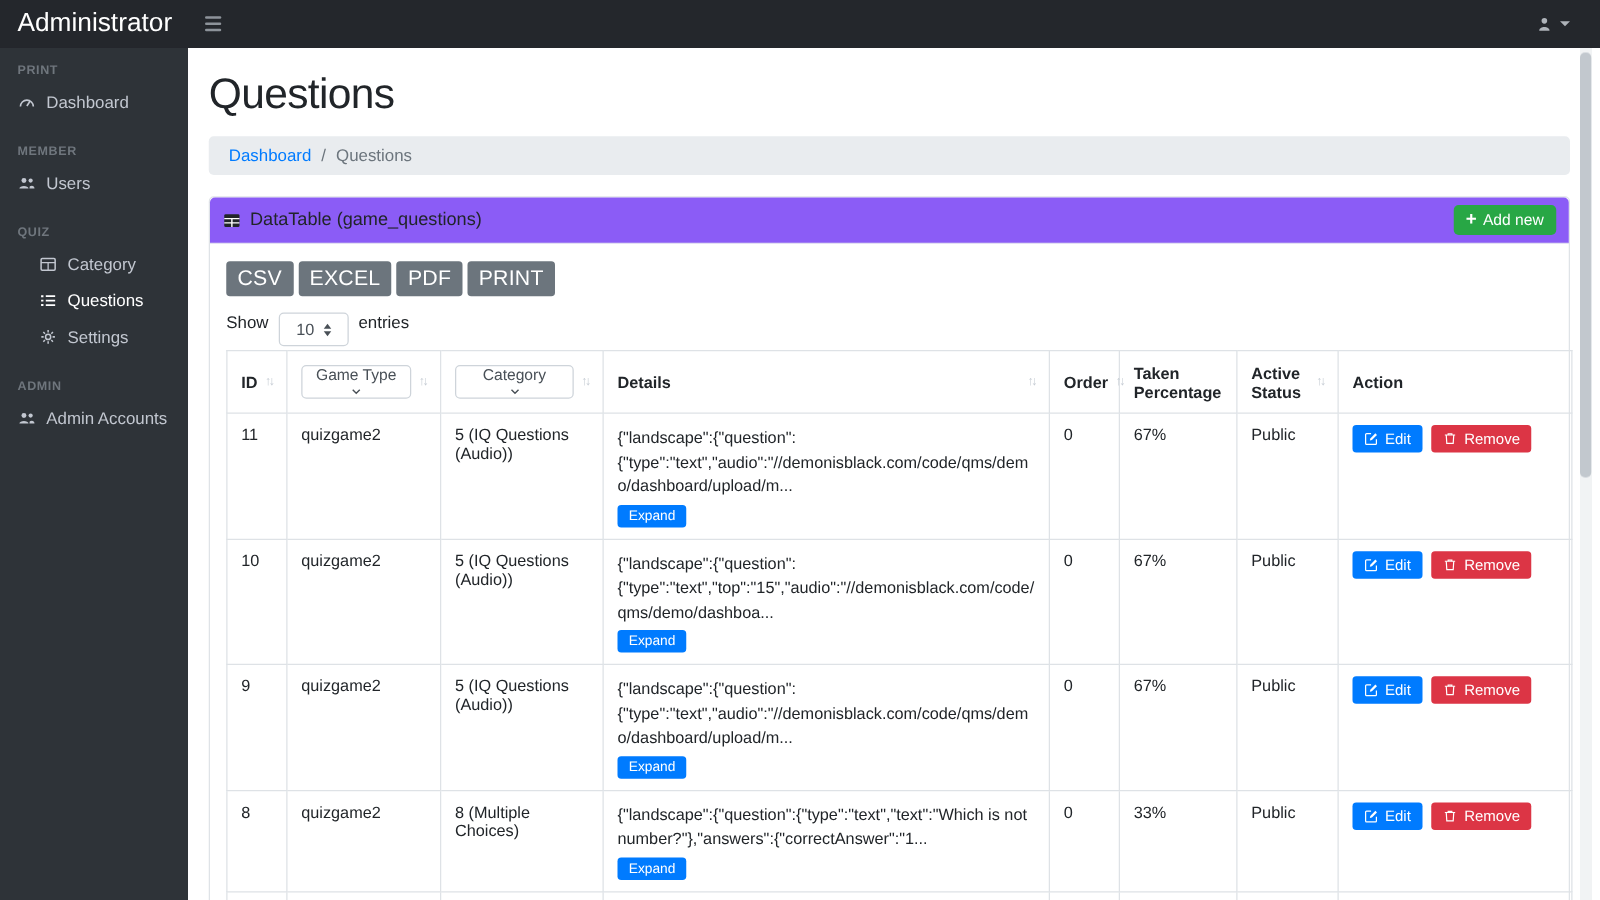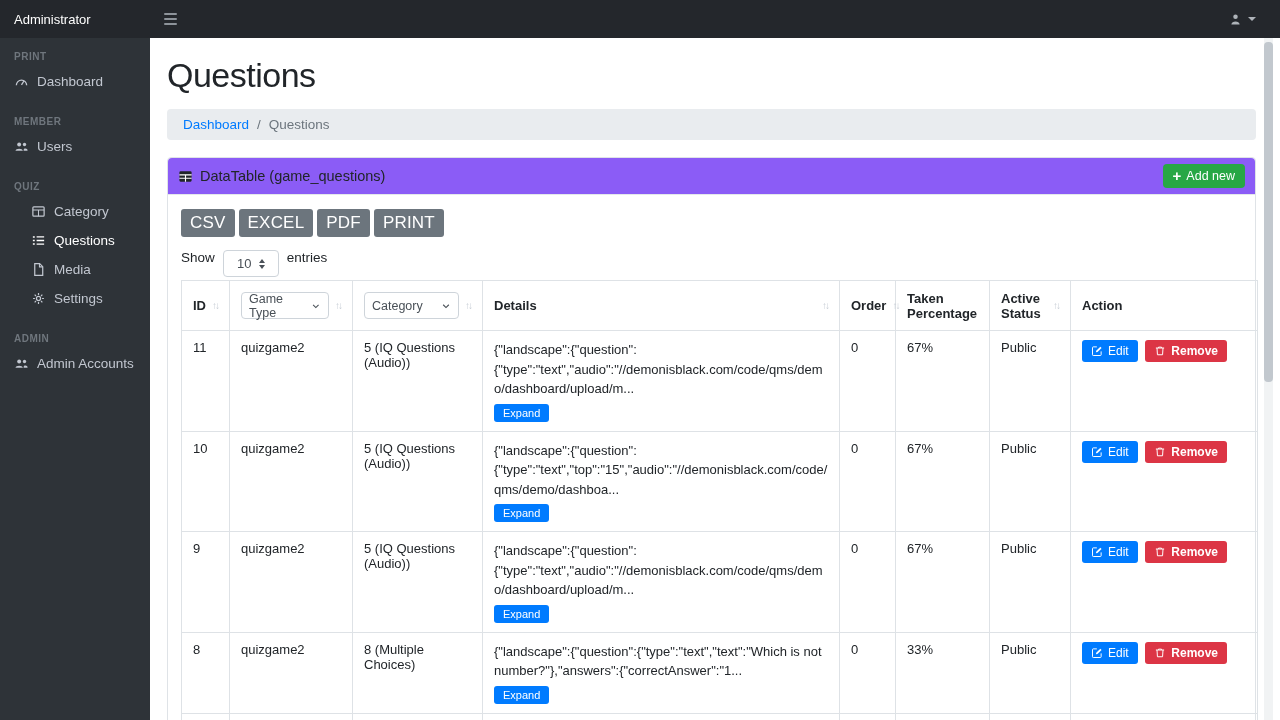--- a/index.html
+++ b/index.html
@@ -2,21 +2,21 @@
 <html><head>
 <meta charset="utf-8">
 <style>
   * { margin:0; padding:0; box-sizing:border-box; }
   html,body { width:1280px; height:720px; overflow:hidden; background:#fff;
               font-family:"Liberation Sans", sans-serif; color:#212529; }
 
   
   .topbar { position:fixed; top:0; left:0; right:0; height:38px; background:#24272c;
             display:flex; align-items:center; z-index:20; }
-  .brand { width:150px; padding-left:14px; color:#fff; font-size:13px; }
+  .brand { width:150px; padding-left:14px; color:#fff; font-size:21px; }
   .hamburger { margin-left:10px; background:none; border:none; cursor:pointer;
                display:flex; flex-direction:column; gap:2.5px; padding:4px; }
   .hamburger .hb { width:13px; height:2.2px; background:#8d939a; border-radius:1px; }
   .user-menu { margin-left:auto; margin-right:24px; display:flex; align-items:center;
                gap:5px; color:#aeb3b9; cursor:pointer; }
   .user-menu svg { width:15px; height:15px; }
   .caret { width:0; height:0; border-left:4px solid transparent; border-right:4px solid transparent;
            border-top:4px solid #aeb3b9; }
 
   
@@ -71,29 +71,29 @@
 
   
   table { width:100%; border-collapse:collapse; table-layout:fixed; font-size:13px; }
   th, td { border:1px solid #dee2e6; text-align:left; vertical-align:top; padding:9px 11px; }
   thead th { font-weight:bold; vertical-align:middle; height:50px; }
   .th-flex { display:flex; align-items:center; }
   .th-flex.spread { justify-content:space-between; }
   .sort { color:#c6ccd4; font-size:10px; letter-spacing:-2px; margin-left:6px; white-space:nowrap; }
   .hdr-select { width:112px; height:27px; border:1px solid #ced4da; border-radius:4px;
                 display:inline-flex; align-items:center; justify-content:space-between;
-                padding:0 7px; font-weight:normal; font-size:12.5px; color:#495057; cursor:pointer; }
+                padding:0 7px; font-weight:normal; font-size:12.5px; color:#495057; cursor:pointer;flex-direction:column; }
   .hdr-select svg { width:10px; height:10px; color:#495057; }
   .details-text { line-height:1.5; overflow-wrap:anywhere; }
   .btn-expand { background:#007bff; color:#fff; font-size:11px; padding:3px 9px;
                 border-radius:3px; margin-top:5px; }
   .btn-edit, .btn-remove { color:#fff; font-size:12px; padding:4px 9px; border-radius:3px;
                 display:inline-flex; align-items:center; gap:5px; }
   .btn-edit { background:#007bff; }
-  .btn-remove { background:#dc3545; margin-left:4px;font-weight:bold; }
+  .btn-remove { background:#dc3545; margin-left:4px; }
   .bic { width:12px; height:12px; }
   tbody tr td { height:70px; }
   tbody tr:nth-child(2) td, tbody tr:nth-child(5) td { height:85px; }
   tbody tr:nth-child(6) td { height:60px; }
   .actions { white-space:nowrap; }
 
   
   .scroll-track { position:fixed; top:38px; right:7px; bottom:0; width:9px; background:#f1f3f4; z-index:30; }
   .scroll-thumb { position:absolute; top:4px; left:0; width:9px; height:340px; background:#c2c8ce; border-radius:4px; }
 </style>
@@ -150,27 +150,20 @@
     </a>
     <a class="side-item sub active">
       <svg class="ic" viewBox="0 0 16 16">
         <path d="M6 4.2h8M6 8h8M6 11.8h8" stroke="currentColor" stroke-width="1.4"></path>
         <path d="M2 4.2h2M2 8h2M2 11.8h2" stroke="currentColor" stroke-width="1.7"></path>
       </svg>
       <span>Questions</span>
     </a>
     <a class="side-item sub">
       <svg class="ic" viewBox="0 0 16 16">
-        <path d="M4 1.8h5.2L12.5 5v9.2H4z" fill="none" stroke="currentColor" stroke-width="1.3"></path>
-        <path d="M9 2v3.2h3.4" fill="none" stroke="currentColor" stroke-width="1.1"></path>
-      </svg>
-      <span>Media</span>
-    </a>
-    <a class="side-item sub">
-      <svg class="ic" viewBox="0 0 16 16">
         <circle cx="8" cy="8" r="2.2" fill="none" stroke="currentColor" stroke-width="1.3"></circle>
         <path d="M8 2.2v2M8 11.8v2M2.2 8h2M11.8 8h2M3.9 3.9l1.4 1.4M10.7 10.7l1.4 1.4M12.1 3.9l-1.4 1.4M5.3 10.7l-1.4 1.4" stroke="currentColor" stroke-width="1.3"></path>
       </svg>
       <span>Settings</span>
     </a>
   </div>
   <div class="side-section">
     <div class="side-header">ADMIN</div>
     <a class="side-item">
       <svg class="ic" viewBox="0 0 16 16">

